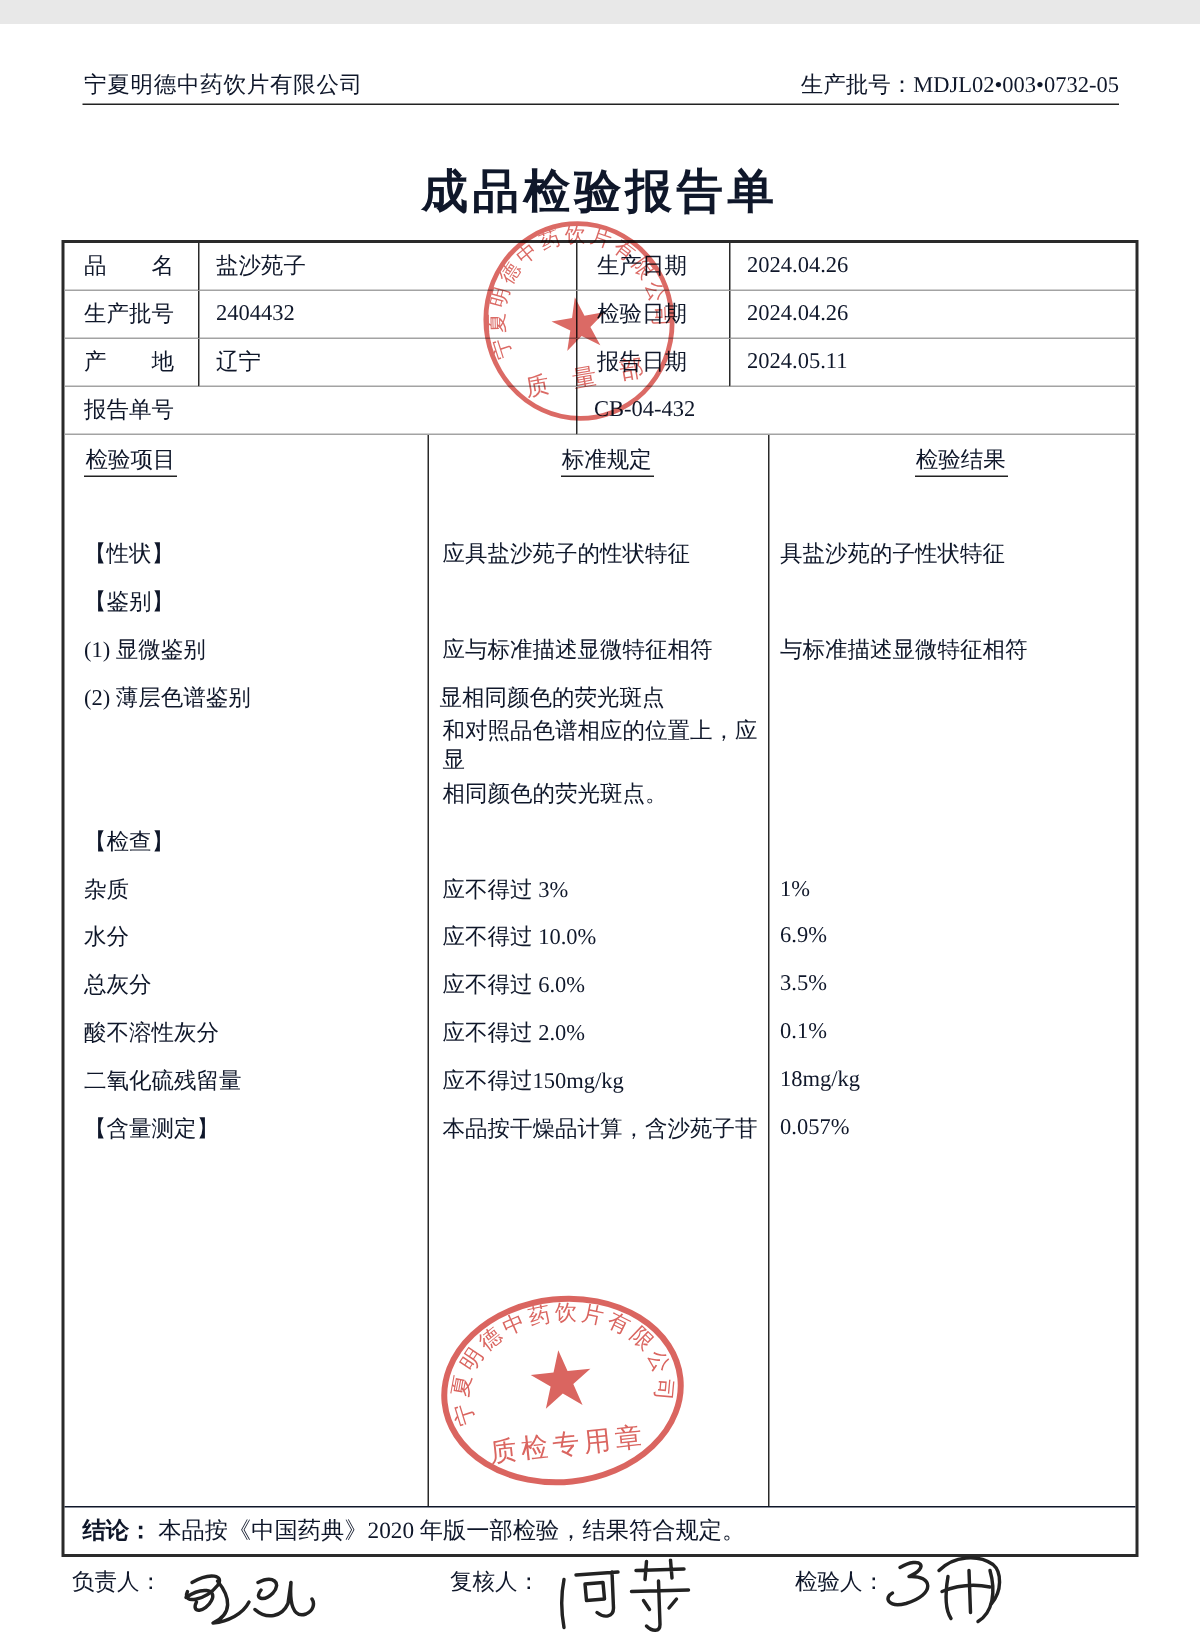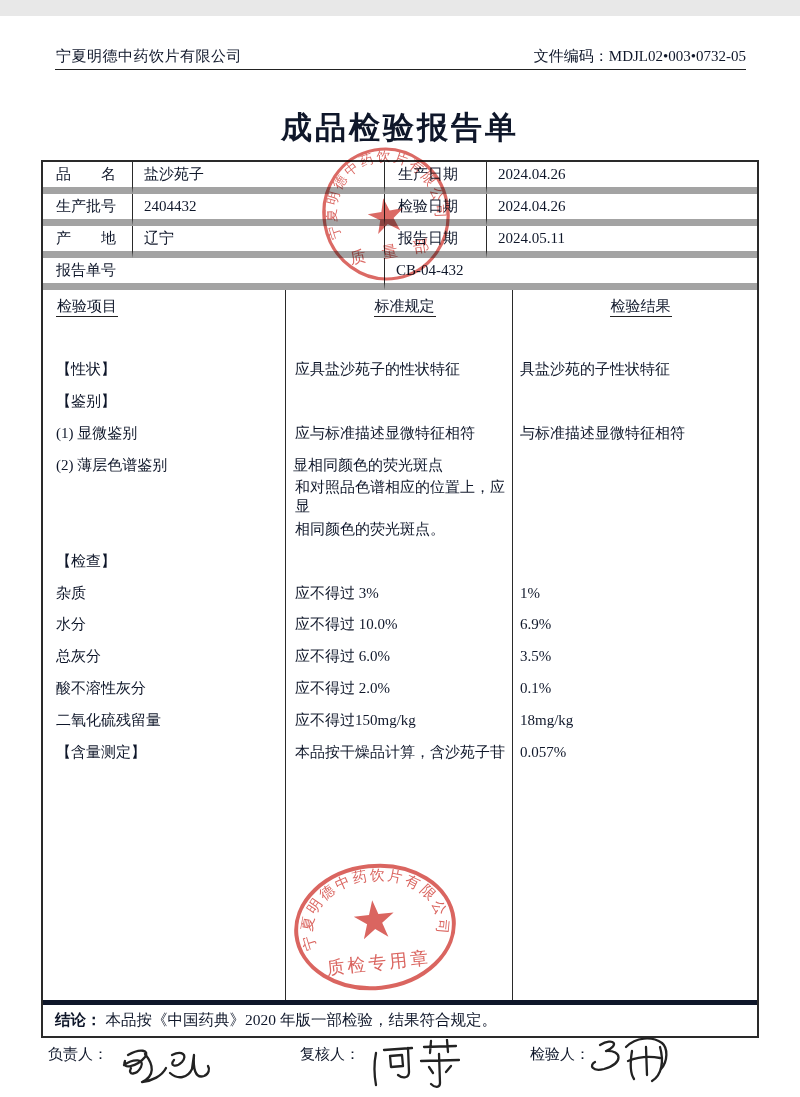--- a/index.html
+++ b/index.html
@@ -18,27 +18,27 @@
   .hdr-right { position:absolute; right:54px; top:31px; font-size:15px; }
   .hdr-rule  { position:absolute; left:55px; right:54px; top:53px; border-top:1.6px solid #222; }
   
   .title { position:absolute; left:0; right:0; top:91px; text-align:center;
            font-size:31px; font-weight:bold; letter-spacing:3px; }
   
   .frame { position:absolute; left:41px; top:144px; width:718px; height:878px;
            border:2px solid #2a2a2a; background:transparent; }
   
   .info-grid { display:grid; grid-template-columns:90px 252px 102px 1fr; grid-auto-rows:32px; }
-  .info-grid > div { border-right:1px solid #2a2a2a; border-bottom:7px solid #a3a3a3;
+  .info-grid > div { border-right:1px solid #2a2a2a; border-bottom:1px solid #a3a3a3;
                      font-size:15px; display:flex; align-items:center; padding-left:13px; overflow:hidden; }
   .info-grid > div.noR { border-right:none; }
   .info-grid > div.val { padding-left:11px; }
   .info-grid > div.span2 { grid-column: span 2; }
   
-  .insp { position:relative; height:715px; border-bottom:5px solid #0f172a; }
+  .insp { position:relative; height:715px; border-bottom:1px solid #0f172a; }
   .vline { position:absolute; top:0; bottom:0; width:1px; background:#2a2a2a; }
   .vline.v1 { left:242px; } .vline.v2 { left:469px; }
   .irow { display:flex; height:31.9px; align-items:center; font-size:15px; }
   .irow .c1 { width:242px; padding-left:13px; }
   .irow .c2 { width:227px; padding-left:10px; }
   .irow .c3 { flex:1; padding-left:8px; }
   .irow.head { height:32px; }
   .irow.head .c2, .irow.head .c3 { text-align:center; padding-left:12px; }
   .irow.head .u { border-bottom:1px solid #222; padding:0 1px 2px 1px; }
   
@@ -55,21 +55,21 @@
   .stamp-top    { left:317px; top:127px; }
   .stamp-bottom { left:291px; top:845px; }
   .stamp text { font-family:"Liberation Serif","DejaVu Serif",serif; }
 </style>
 </head>
 <body>
 
 <div class="page">
 
   <div class="hdr-left">宁夏明德中药饮片有限公司</div>
-  <div class="hdr-right"><span>文件编码：</span><span>MDJL02•003•0732-05</span></div>
+  <div class="hdr-right"><span>生产批号：</span><span>MDJL02•003•0732-05</span></div>
   <div class="hdr-rule"></div>
 
   <h1 class="title">成品检验报告单</h1>
 
   <div class="frame">
 
     <div class="info-grid">
       <div>品　　名</div>
       <div class="val">盐沙苑子</div>
       <div>生产日期</div>

